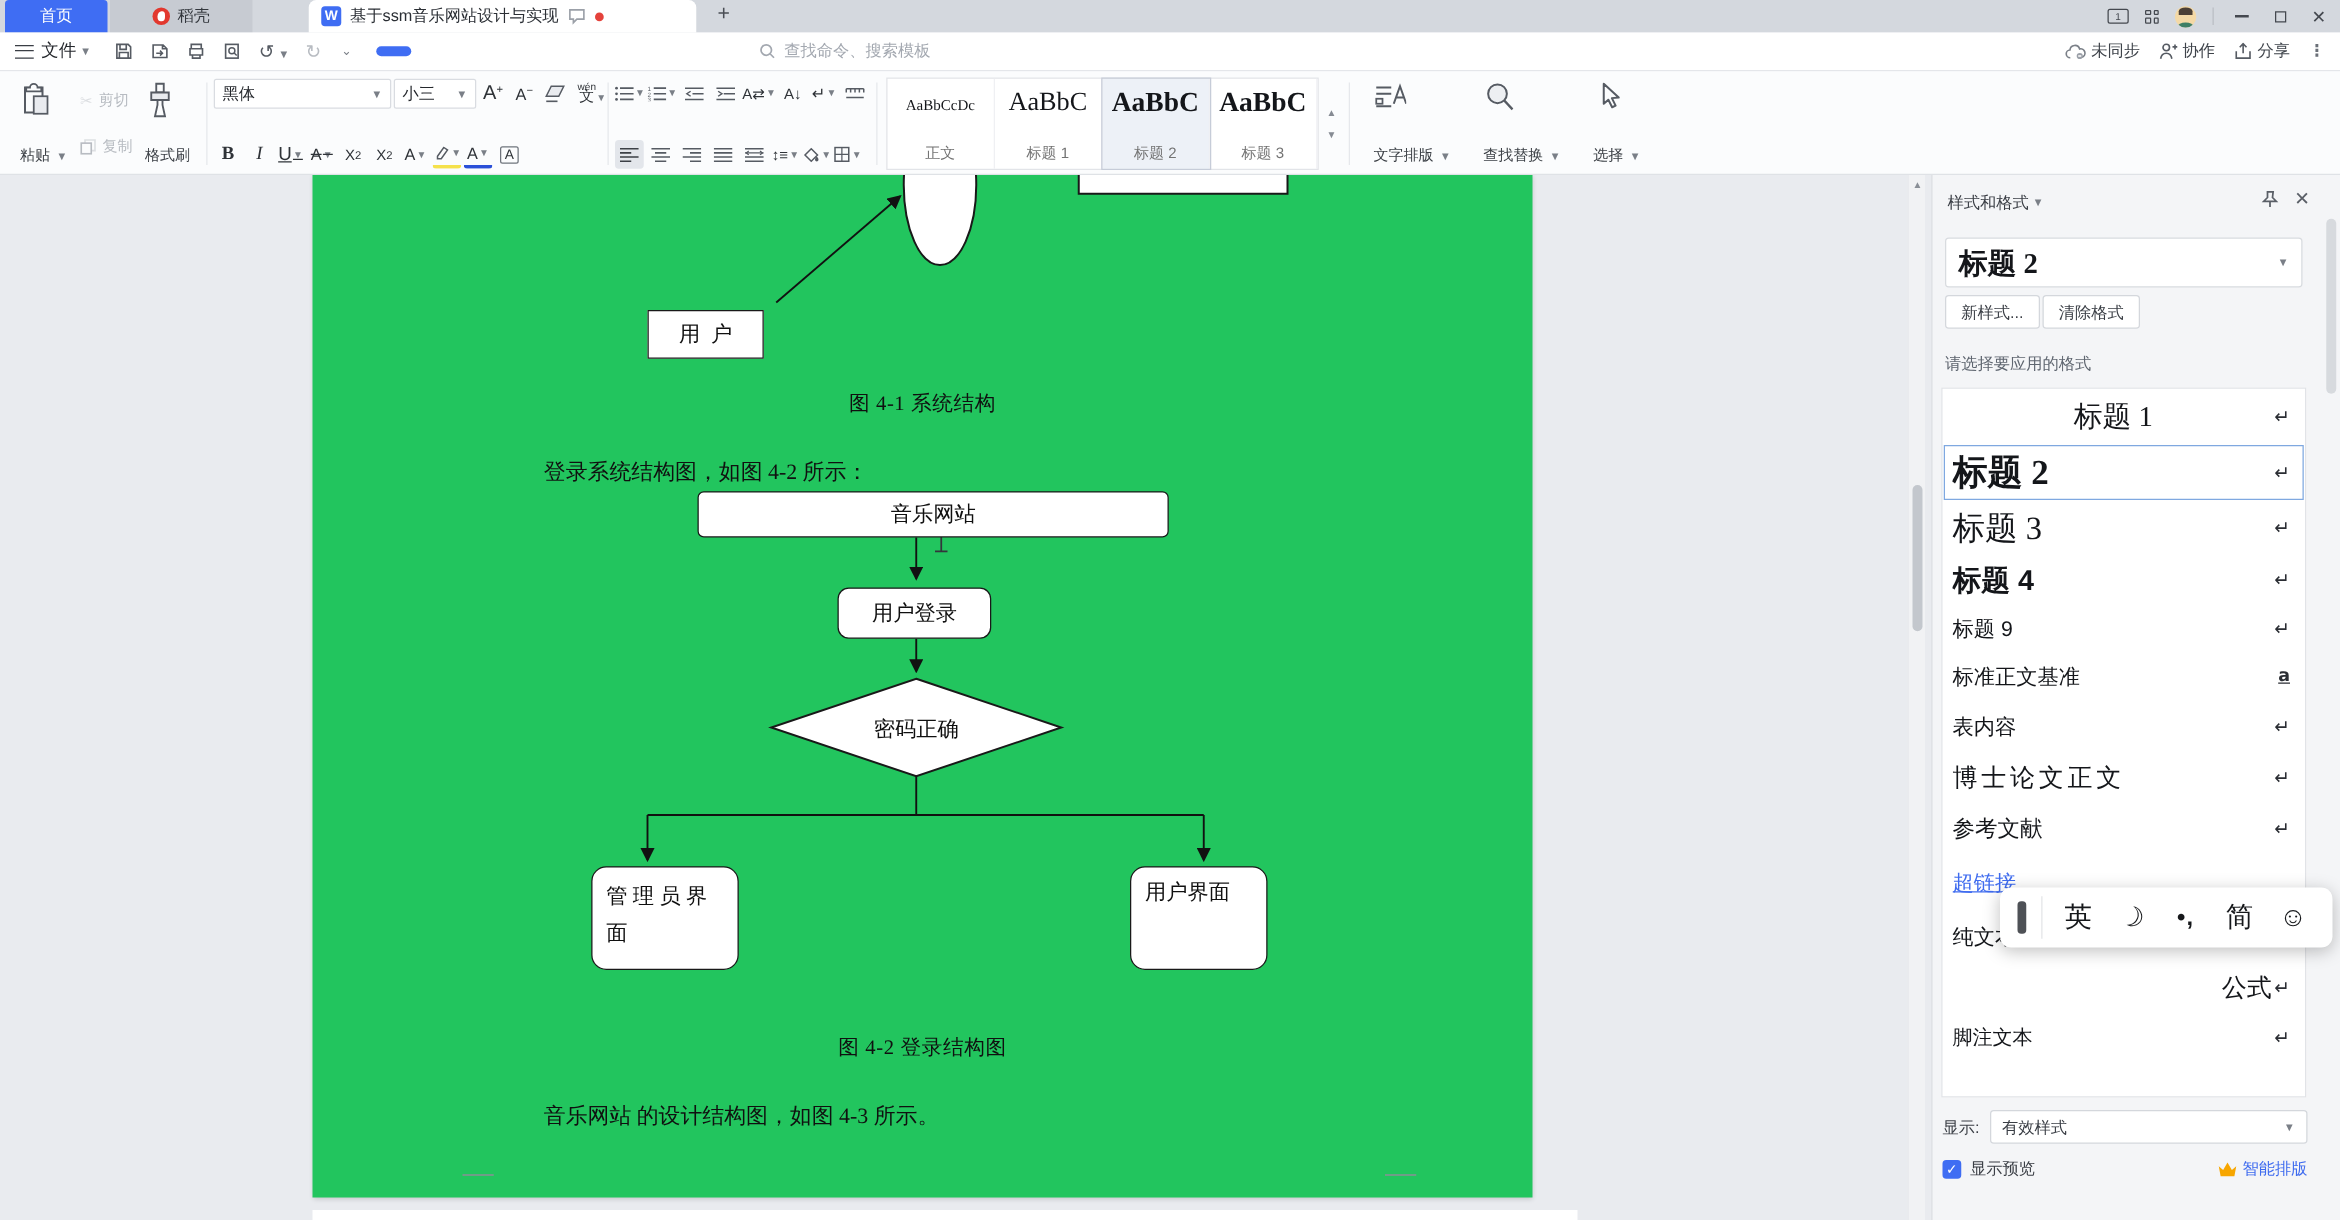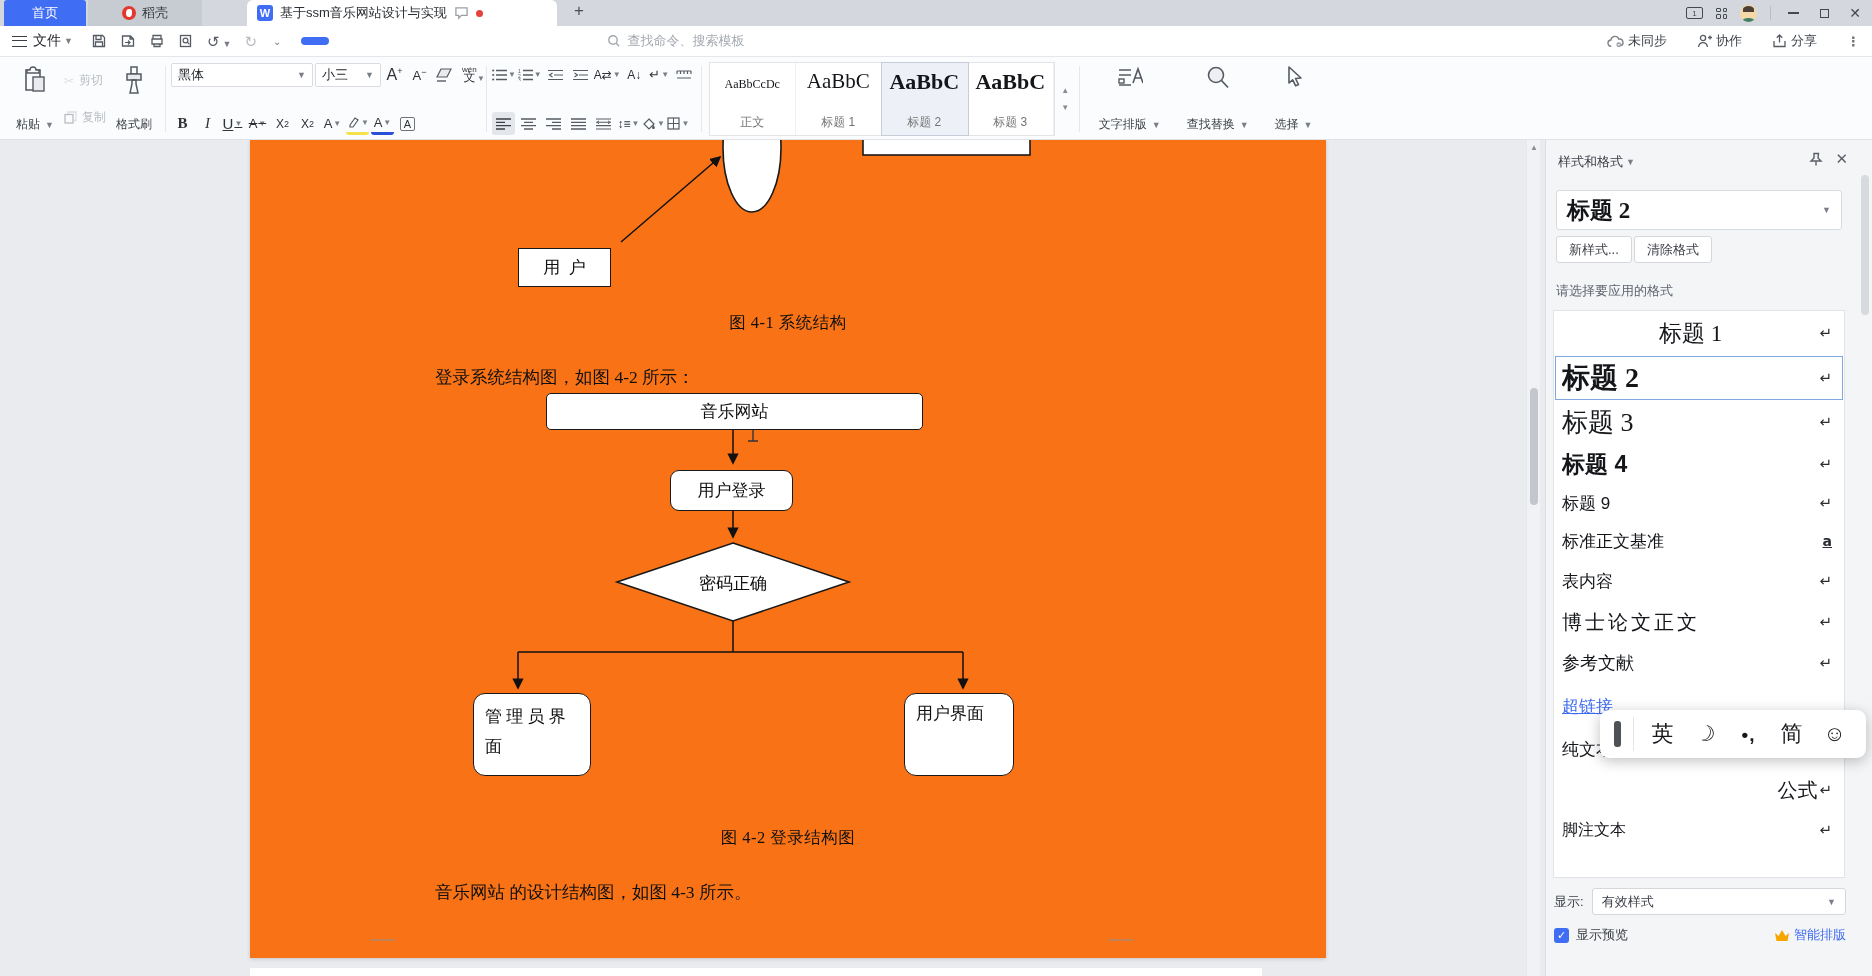--- a/index.html
+++ b/index.html
@@ -43,29 +43,29 @@
   .burger{width:15px;height:11px;border-top:1.6px solid #3A3E45;border-bottom:1.6px solid #3A3E45;position:relative;margin-right:6px}
   .burger:before{content:"";position:absolute;left:0;top:3.4px;width:100%;height:1.6px;background:#3A3E45}
   .file-btn{display:flex;align-items:center;cursor:pointer}
   .caret{font-size:9px;color:#7A7F87;margin-left:3px}
   .qat{display:flex;align-items:center;gap:13px;margin-left:18px;color:var(--icon)}
   .qat .g{font-size:15px;line-height:1;cursor:pointer}
   .menu-items{display:flex;align-items:center;gap:0;margin-left:20px}
   .menu-item{padding:4px 14px;cursor:pointer;color:#24272C;white-space:nowrap}
   .menu-item.active{background:var(--accent);color:#fff;border-radius:14px;margin-right:2px}
   .search{display:flex;align-items:center;gap:6px;color:#A3A8B0;font-size:13px;margin-left:24px;cursor:text}
-  .mb-right{margin-left:auto;display:flex;align-items:center;gap:30px;font-size:13px;color:#3F444B}
+  .mb-right{margin-left:auto;display:flex;align-items:center;gap:15px;font-size:13px;color:#3F444B}
   .mb-right .item{display:flex;align-items:center;gap:4px;cursor:pointer}
   .vdots{color:#6B7078;font-weight:bold;letter-spacing:0;cursor:pointer}
 
   
   .ribbon{position:absolute;left:0;top:57px;width:100%;height:83px;background:#FBFCFD;border-bottom:1px solid #DFE2E6;display:flex;align-items:stretch;padding:5px 8px 3px}
   .rdiv{width:1px;background:#E6E8EC;margin:4px 5px}
   .rgroup{display:flex;align-items:stretch;gap:6px;padding:0 4px}
-  .bigbtn{display:flex;flex-direction:column;align-items:center;justify-content:space-between;font-size:12px;color:#3C4046;padding:3px 4px;cursor:pointer}
+  .bigbtn{display:flex;flex-direction:column;justify-content:space-between;font-size:12px;color:#3C4046;padding:3px 4px;cursor:pointer}
   .bigbtn .lbl{display:flex;align-items:center;gap:2px;white-space:nowrap}
   .stack2{display:flex;flex-direction:column;justify-content:space-around}
   .small-cmd{display:flex;align-items:center;gap:5px;font-size:12px;cursor:pointer;white-space:nowrap}
   .disabled{color:#B8BCC2}
   .disabled svg path, .disabled .g{opacity:.45}
   .rows2{display:flex;flex-direction:column;justify-content:space-between;padding:1px 0}
   .rrow{display:flex;align-items:center;gap:2px}
   .combo{height:24px;background:#fff;border:1px solid #D9DCE1;border-radius:2px;display:flex;align-items:center;justify-content:space-between;padding:0 6px;font-size:13px;cursor:pointer}
   .combo .caret{margin-left:6px}
   .tbtn{min-width:23px;height:23px;display:flex;align-items:center;justify-content:center;font-size:15px;color:#2F3338;cursor:pointer;border-radius:3px;position:relative}
@@ -86,25 +86,25 @@
   .gal-preview{font-family:"Liberation Serif",serif;white-space:nowrap;overflow:hidden;max-width:82px;color:#14161A}
   .g-body .gal-preview{font-size:12px;margin-top:8px}
   .g-h1 .gal-preview{font-size:21px}
   .g-h2 .gal-preview,.g-h3 .gal-preview{font-size:22px;font-weight:bold}
   .gal-label{font-size:12px;color:#737373}
   .gal-scroll{width:17px;display:flex;flex-direction:column;align-items:center;justify-content:center;gap:8px;color:#868B93;font-size:8px;cursor:pointer}
   .tools .bigbtn{padding:3px 10px}
 
   
   .docarea{position:absolute;left:0;top:140px;width:1545px;bottom:0;background:#E9EBEF;overflow:hidden}
-  .page{position:absolute;left:250px;top:0;width:1076px;height:818px;background:#f97316;box-shadow:0 1px 4px rgba(0,0,0,.16)}
+  .page{position:absolute;left:250px;top:0;width:976px;height:818px;background:#22c55e;box-shadow:0 1px 4px rgba(0,0,0,.16)}
   .page2{position:absolute;left:250px;top:828px;width:1012px;height:10px;background:#fff}
   .fc-box{position:absolute;border:1.6px solid #191919;background:#fff;display:flex;align-items:center;justify-content:center;font-family:"Liberation Serif","DejaVu Serif",serif;font-size:17px;color:#101010;white-space:pre}
   .fc-user{left:268px;top:108px;width:93px;height:39px}
-  .fc-root{left:296px;top:253px;width:377px;height:37px;border-radius:5px}
+  .fc-root{left:308px;top:253px;width:377px;height:37px;border-radius:5px}
   .fc-login{left:420px;top:330px;width:123px;height:41px;border-radius:9px}
   .fc-admin{left:223px;top:553px;width:118px;height:83px;border-radius:12px;display:block;padding:8px 11px;line-height:1.75;white-space:pre}
   .fc-userui{left:654px;top:553px;width:110px;height:83px;border-radius:12px;display:block;padding:8px 11px}
   .fc-declbl{position:absolute;left:413px;top:432px;width:140px;text-align:center;font-family:"Liberation Serif","DejaVu Serif",serif;font-size:17px;color:#101010}
   .doc-caption{position:absolute;left:0;width:100%;text-align:center;font-family:"Liberation Serif","DejaVu Serif",serif;font-size:16.5px;color:#101010;letter-spacing:.5px}
   .cap1{top:172px}.cap2{top:687px}
   .doc-para{position:absolute;left:185px;font-family:"Liberation Serif","DejaVu Serif",serif;font-size:17.5px;color:#101010}
   .para1{top:225px}.para2{top:740px}
   .fc-svg{position:absolute;left:0;top:0;pointer-events:none}
   .doc-scrollbar{position:absolute;right:5px;top:0;bottom:0;width:14px;background:#F1F2F4;border-left:1px solid #E6E8EB}

